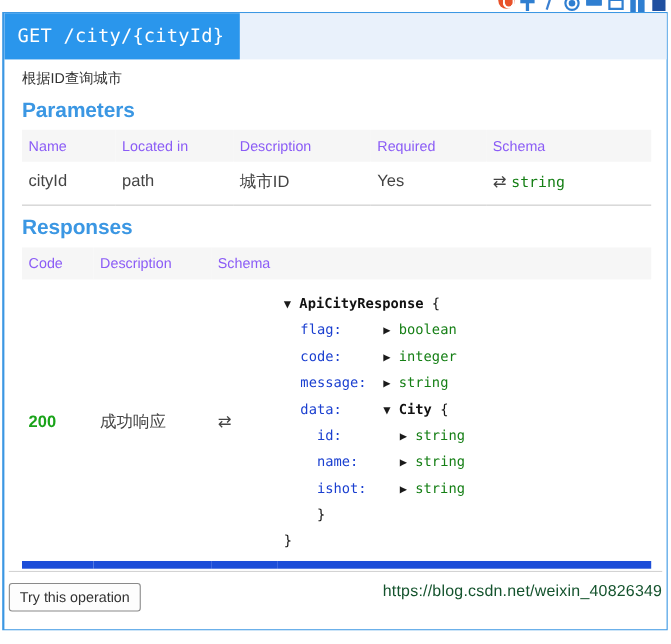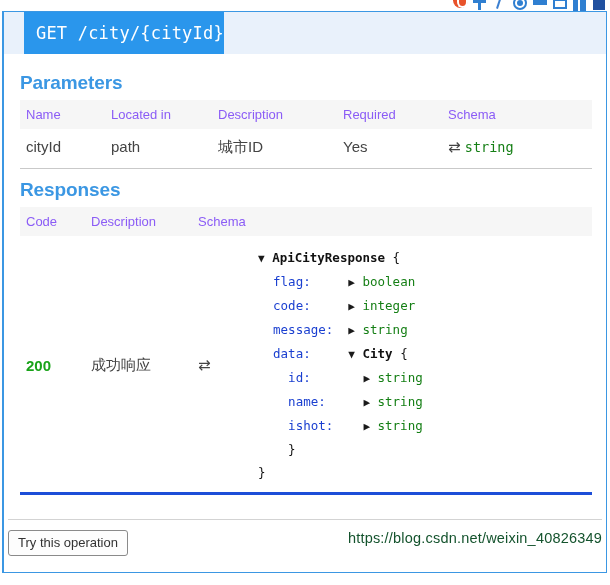--- a/index.html
+++ b/index.html
@@ -102,24 +102,23 @@
     align-items: stretch;
   }
   #op-tab {
     background: #2a96ec;
     color: #ffffff;
     font-family: "DejaVu Sans Mono", "Liberation Mono", monospace;
     font-size: 17px;
     font-weight: 400;
     display: flex;
     align-items: center;
-    padding: 0 0 0 12px;
+    padding: 0 14px 0 12px;
     letter-spacing: 0.2px;
     white-space: nowrap;
-    margin-left: 20px;
   }
 
   
   #op-body {
     padding: 8px 14px 0 16px;
   }
 
   .sect-title {
     color: #3b97e3;
     font-size: 19px;
@@ -183,21 +182,21 @@
   #params-table col.c3 { width: 125px; }
   #params-table col.c4 { width: 105px; }
   #params-table col.c5 { width: auto; }
 
   
   #resp-table col.r1 { width: 65px; }
   #resp-table col.r2 { width: 107px; }
   #resp-table col.r3 { width: 60px; }
   #resp-table col.r4 { width: auto; }
   #resp-table tbody td {
-    border-bottom: 3px solid #1d4ed8;
+    border-bottom: 7px solid #1d4ed8;
     padding-top: 10px;
     padding-bottom: 8px;
   }
   #resp-table tbody td.align-mid { vertical-align: middle; }
   .desc-cn { color: #3a3a3a; font-size: 15px; }
 
   
   .schema-tree {
     font-family: "DejaVu Sans Mono", "Liberation Mono", monospace;
     font-size: 12.5px;
@@ -279,20 +278,21 @@
 </div>
 
 <div id="api-card">
 
   <div id="op-header">
     <div id="op-tab">GET /city/{cityId}</div>
   </div>
 
   <div id="op-body">
 
+    <p class="summary-text">根据ID查询城市</p>
 
     <div class="sect-title">Parameters</div>
 
     <table class="api-tbl" id="params-table">
       <colgroup>
           <col class="c1">
           <col class="c2">
           <col class="c3">
           <col class="c4">
           <col class="c5">

